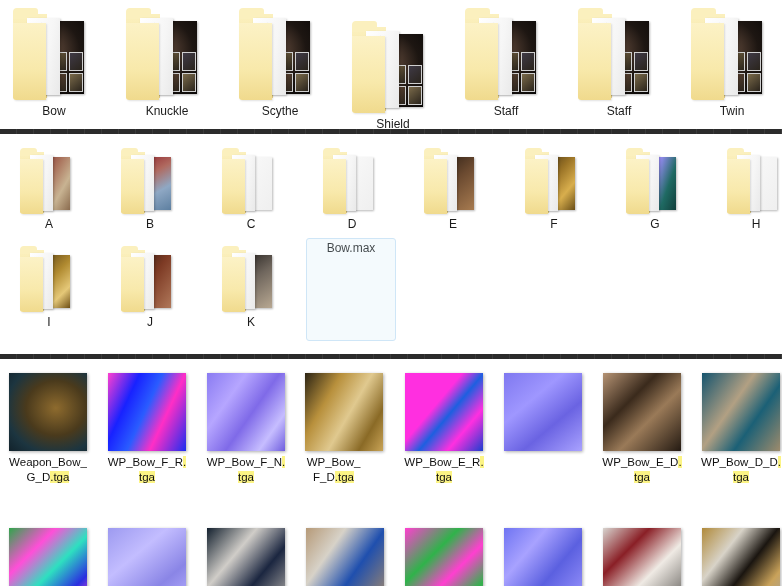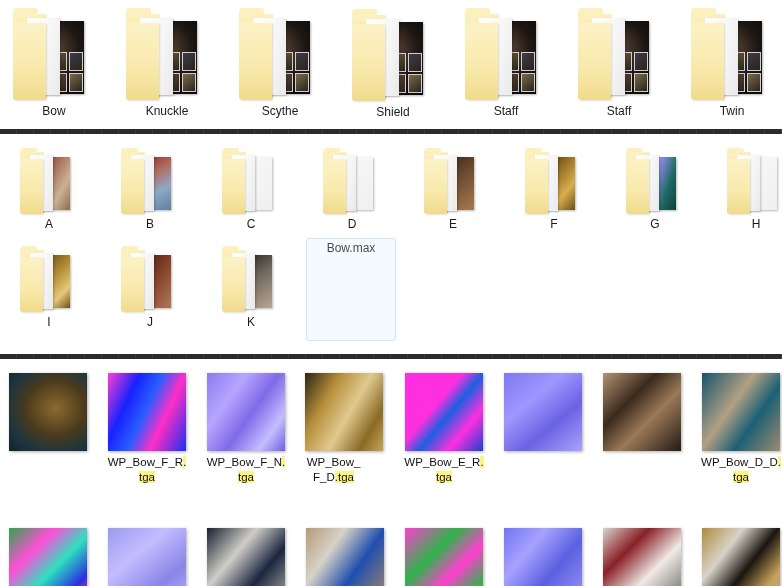--- a/index.html
+++ b/index.html
@@ -212,21 +212,21 @@
               <span style="background: linear-gradient(140deg, rgb(63, 58, 70) 0%, rgb(42, 36, 28) 100%);"></span>
               <span style="background: linear-gradient(140deg, rgb(90, 65, 48) 0%, rgb(42, 36, 28) 100%);"></span>
               <span style="background: linear-gradient(140deg, rgb(122, 106, 74) 0%, rgb(42, 36, 28) 100%);"></span>
             </div>
           </div>
           <div class="sheet"></div>
           <div class="front"></div>
         </div>
         <div class="label">Scythe</div>
       </div>
-      <div class="item" style="left: 349px; top: 9px; width: 88px;">
+      <div class="item" style="left: 349px; top: 21px; width: 88px;">
         <div class="folder" style="width: 82px; height: 92px; margin-bottom: 4px;">
           <div class="back"></div>
           <div class="backtab"></div>
           <div class="preview">
             <div class="imgfill" style="background: radial-gradient(circle at 30% 40%, rgb(106, 80, 64) 0%, rgb(29, 22, 18) 55%, rgb(10, 8, 7) 100%);"></div>
             <div class="minigrid">
               <span style="background: linear-gradient(140deg, rgb(107, 90, 60) 0%, rgb(42, 36, 28) 100%);"></span>
               <span style="background: linear-gradient(140deg, rgb(63, 58, 70) 0%, rgb(42, 36, 28) 100%);"></span>
               <span style="background: linear-gradient(140deg, rgb(90, 65, 48) 0%, rgb(42, 36, 28) 100%);"></span>
               <span style="background: linear-gradient(140deg, rgb(122, 106, 74) 0%, rgb(42, 36, 28) 100%);"></span>
@@ -534,20 +534,21 @@
         <i></i>
         <i></i>
       </div>
   </div>
 
   <div id="group3">
       <div class="item" style="left: 8px; top: 373px; width: 80px;">
         <div class="thumb" style="width: 78px; height: 78px;">
           <div class="fill" style="background: radial-gradient(at 60% 45%, rgb(142, 107, 46) 0%, rgb(74, 58, 28) 45%, rgb(28, 53, 64) 75%, rgb(18, 34, 43) 100%);"></div>
         </div>
+        <div class="tlabel"><span>Weapon_Bow_<br>G_D</span><span class="hl">.tga</span></div>
       </div>
       <div class="item" style="left: 107px; top: 373px; width: 80px;">
         <div class="thumb" style="width: 78px; height: 78px;">
           <div class="fill" style="background: linear-gradient(115deg, rgb(255, 63, 208) 0%, rgb(24, 34, 255) 28%, rgb(42, 92, 255) 48%, rgb(255, 46, 198) 68%, rgb(27, 46, 240) 100%);"></div>
         </div>
         <div class="tlabel"><span>WP_Bow_F_R</span><span class="hl">.tga</span></div>
       </div>
       <div class="item" style="left: 206px; top: 373px; width: 80px;">
         <div class="thumb" style="width: 78px; height: 78px;">
           <div class="fill" style="background: linear-gradient(125deg, rgb(138, 123, 242) 0%, rgb(182, 166, 255) 30%, rgb(127, 106, 232) 55%, rgb(198, 189, 255) 80%, rgb(111, 94, 222) 100%);"></div>
@@ -568,20 +569,21 @@
       </div>
       <div class="item" style="left: 503px; top: 373px; width: 80px;">
         <div class="thumb" style="width: 78px; height: 78px;">
           <div class="fill" style="background: linear-gradient(140deg, rgb(127, 120, 240) 0%, rgb(159, 151, 255) 35%, rgb(106, 99, 226) 65%, rgb(169, 162, 255) 100%);"></div>
         </div>
       </div>
       <div class="item" style="left: 602px; top: 373px; width: 80px;">
         <div class="thumb" style="width: 78px; height: 78px;">
           <div class="fill" style="background: linear-gradient(135deg, rgb(181, 147, 116) 0%, rgb(58, 42, 28) 35%, rgb(154, 122, 88) 60%, rgb(36, 26, 18) 100%);"></div>
         </div>
+        <div class="tlabel"><span>WP_Bow_E_D</span><span class="hl">.tga</span></div>
       </div>
       <div class="item" style="left: 701px; top: 373px; width: 80px;">
         <div class="thumb" style="width: 78px; height: 78px;">
           <div class="fill" style="background: linear-gradient(125deg, rgb(21, 84, 110) 0%, rgb(178, 160, 131) 40%, rgb(27, 96, 118) 65%, rgb(157, 139, 108) 100%);"></div>
         </div>
         <div class="tlabel"><span>WP_Bow_D_D</span><span class="hl">.tga</span></div>
       </div>
     </div>
 
   <div id="group4">

